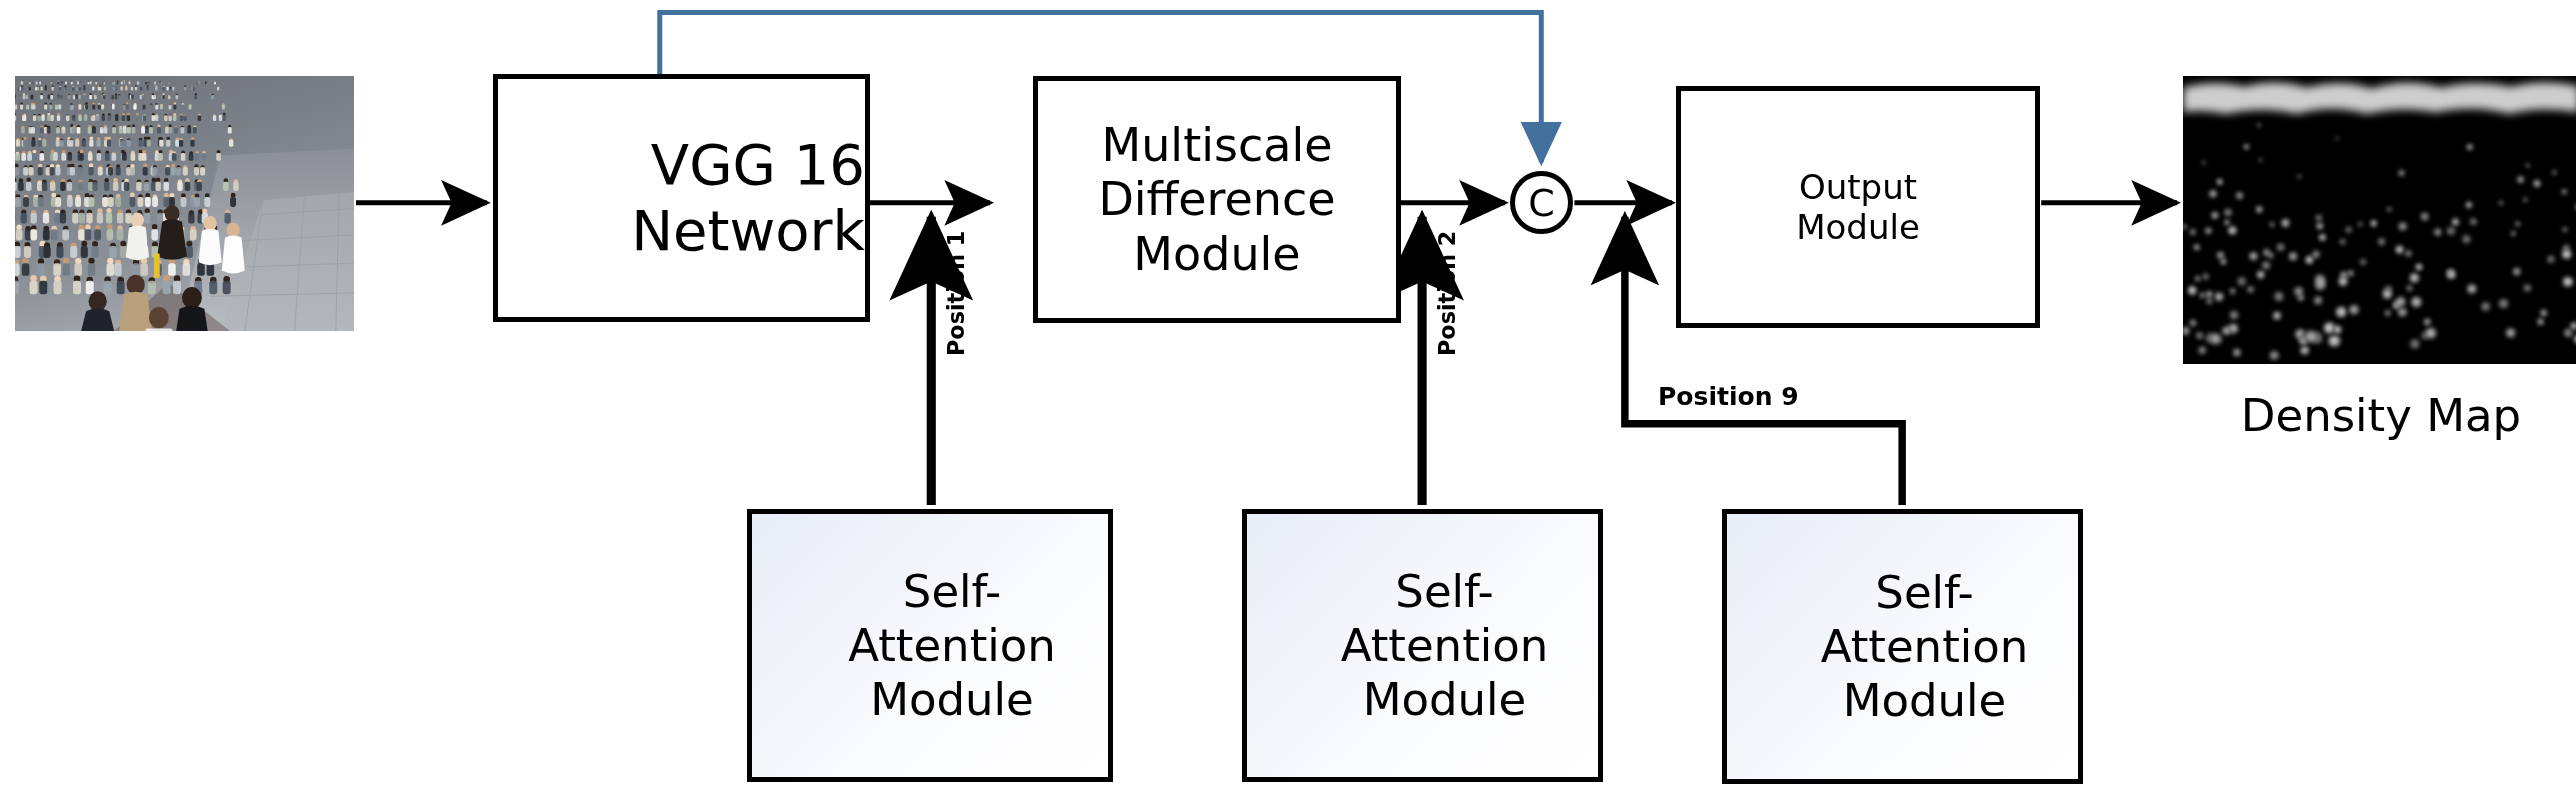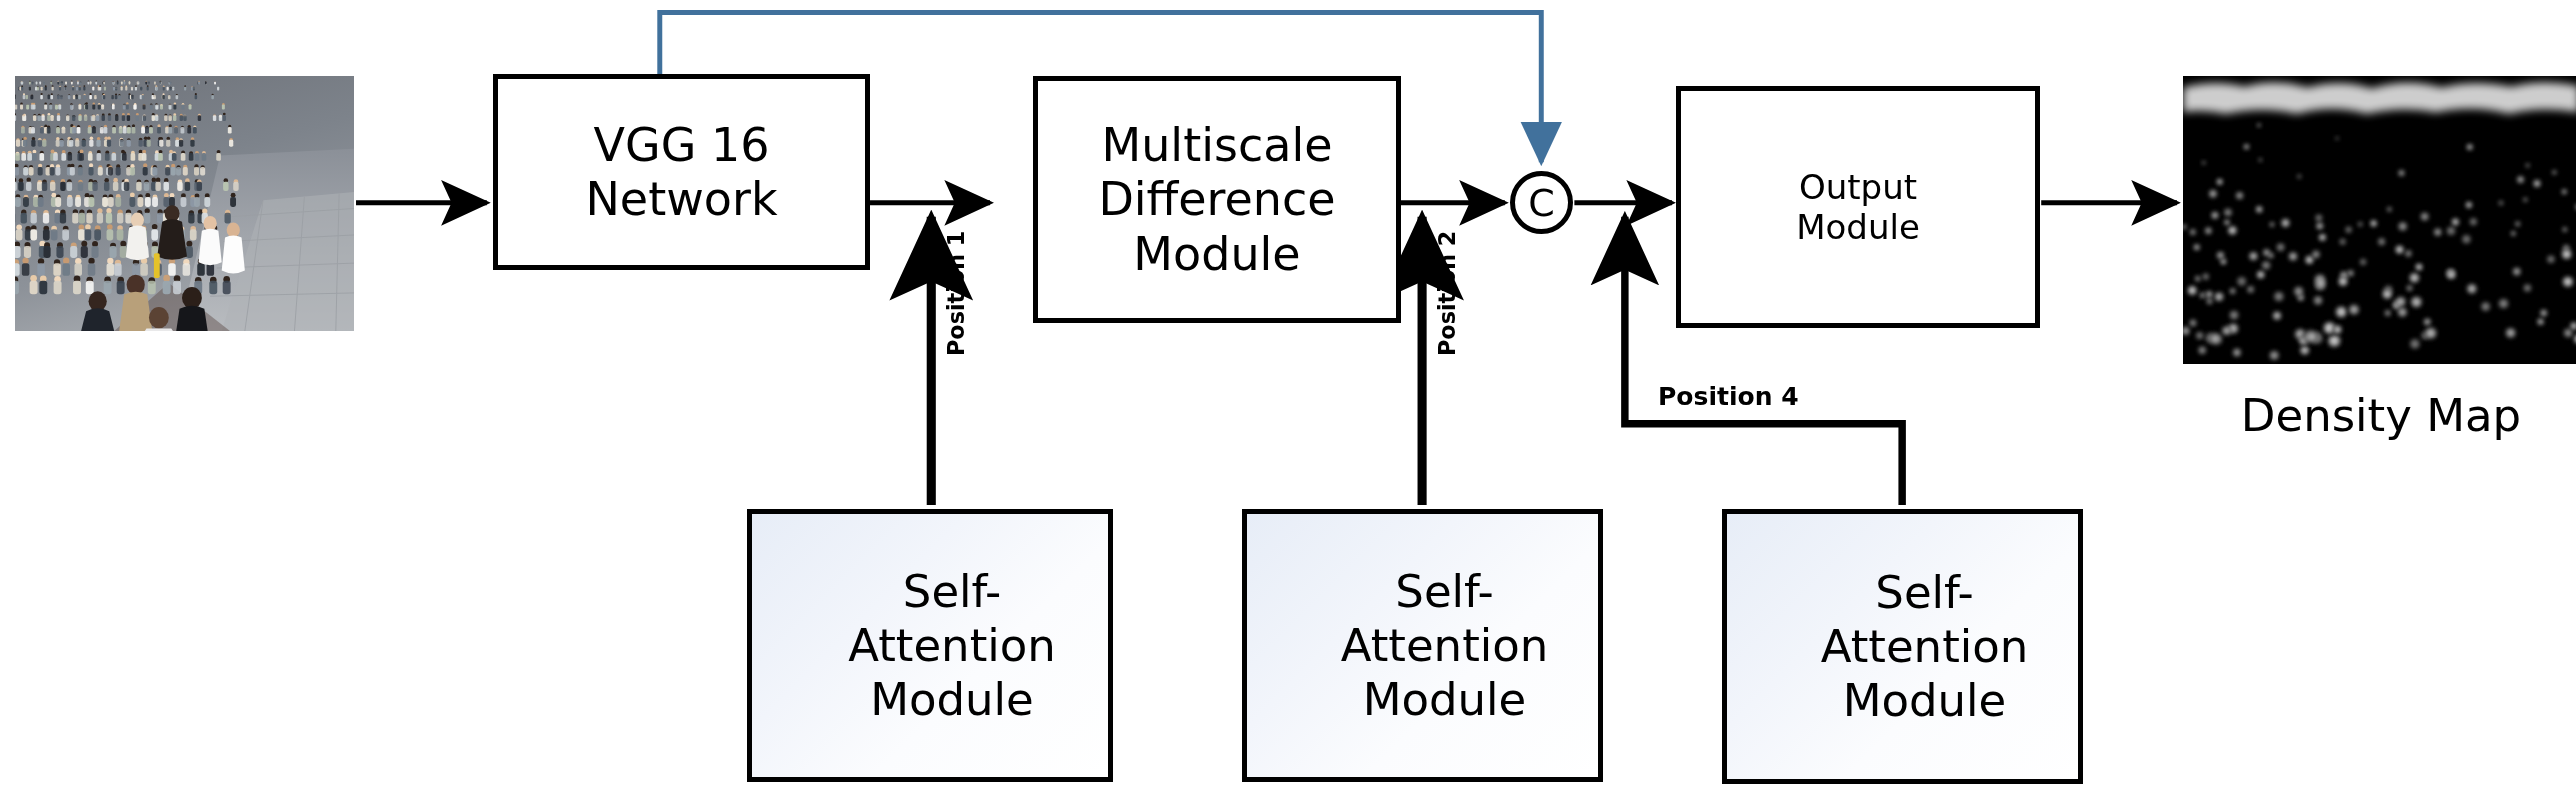--- a/index.html
+++ b/index.html
@@ -37,21 +37,21 @@
     color: #000000;
     line-height: 1.18;
     font-weight: 400;
     z-index: 5;
   }
   .node-box .label-text {
     display: block;
     width: 100%;
     white-space: pre-line;
   }
-  #vgg-box      { left: 493px;  top: 74px;  width: 377px; height: 196px; font-size: 46px; }
+  #vgg-box      { left: 493px;  top: 74px;  width: 377px; height: 248px; font-size: 56px; text-align: right; }
   #msd-box      { left: 995px; top: 76px;  width: 368px; height: 247px; font-size: 46px; margin-left: 38px; }
   #output-box   { left: 1676px; top: 86px; width: 364px; height: 242px; font-size: 34px; }
 
   .attn-box {
     position: absolute;
     box-sizing: border-box;
     border: 5px solid #000000;
     background: linear-gradient(135deg, #e7edf7 0%, #f2f5fb 35%, #fbfcfe 62%, #ffffff 100%);
     display: flex;
     align-items: center;
@@ -1153,21 +1153,21 @@
   </div>
 
   <div class="attn-box" id="attn-box-3">
     <span class="label-text">Self-
 Attention
 Module</span>
   </div>
 
   <div class="pos-label-vertical" id="position-1-label">Position 1</div>
   <div class="pos-label-vertical" id="position-2-label">Position 2</div>
-  <div id="position-3-label">Position 4</div>
+  <div id="position-3-label">Position 9</div>
 
   <div id="density-image">
     <svg viewBox="0 0 478 348" width="396" height="288" preserveAspectRatio="none">
       <defs>
         <radialGradient id="blobGrad">
           <stop offset="0%" stop-color="#ffffff"></stop>
           <stop offset="45%" stop-color="#b9b9b9"></stop>
           <stop offset="100%" stop-color="#000000"></stop>
         </radialGradient>
         <filter id="blurSoft" x="-60%" y="-60%" width="220%" height="220%">

